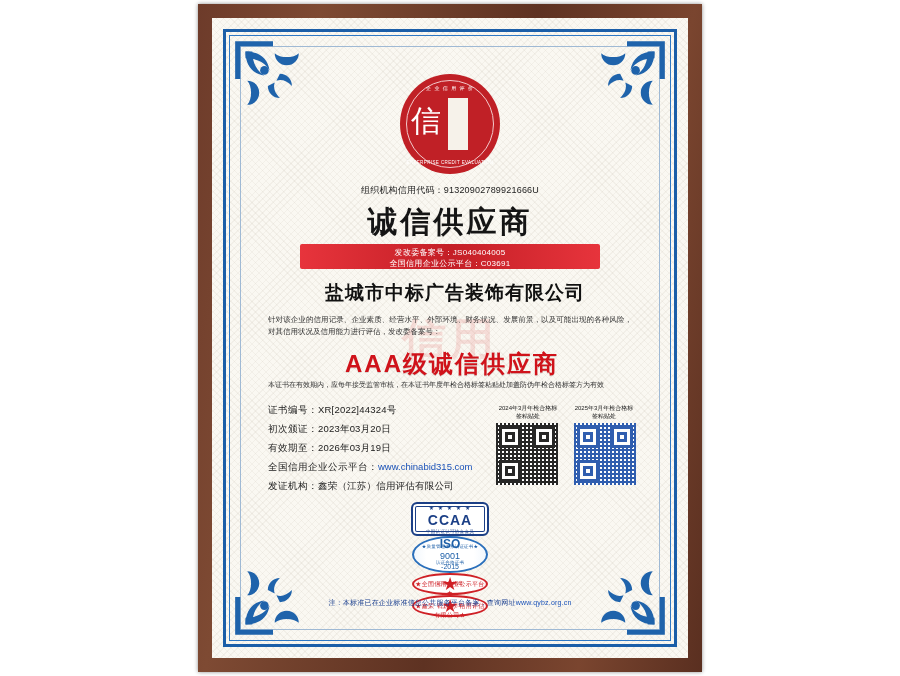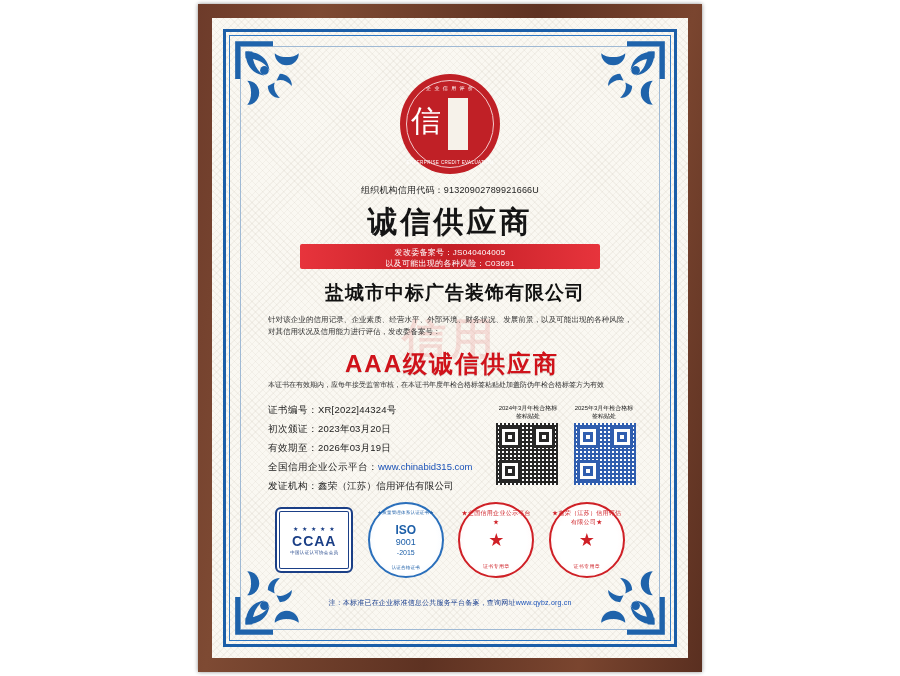--- a/index.html
+++ b/index.html
@@ -313,20 +313,21 @@
   
   .seals {
     position: absolute;
     left: 22px;
     right: 22px;
     bottom: 46px;
     height: 76px;
     display: flex;
     align-items: center;
     justify-content: space-around;
+    flex-direction: column;
   }
   .seal {
     position: relative;
     width: 72px;
     height: 72px;
     border-radius: 50%;
     display: flex;
     align-items: center;
     justify-content: center;
     flex-direction: column;
@@ -488,21 +489,21 @@
               <div class="bottext">ENTERPRISE CREDIT EVALUATION</div>
             </div>
           </div>
 
           <div class="code-line">组织机构信用代码：91320902789921666U</div>
 
           <div class="big-title">诚信供应商</div>
 
           <div class="redband">
             <div>发改委备案号：JS040404005</div>
-            <div>以及可能出现的各种风险：C03691</div>
+            <div>全国信用企业公示平台：C03691</div>
           </div>
 
           <div class="company">盐城市中标广告装饰有限公司</div>
 
           <div class="watermark">信用</div>
 
           <div class="para">针对该企业的信用记录、企业素质、经营水平、外部环境、财务状况、发展前景，以及可能出现的各种风险，对其信用状况及信用能力进行评估，发改委备案号：</div>
 
           <div class="aaa">AAA级诚信供应商</div>
 

